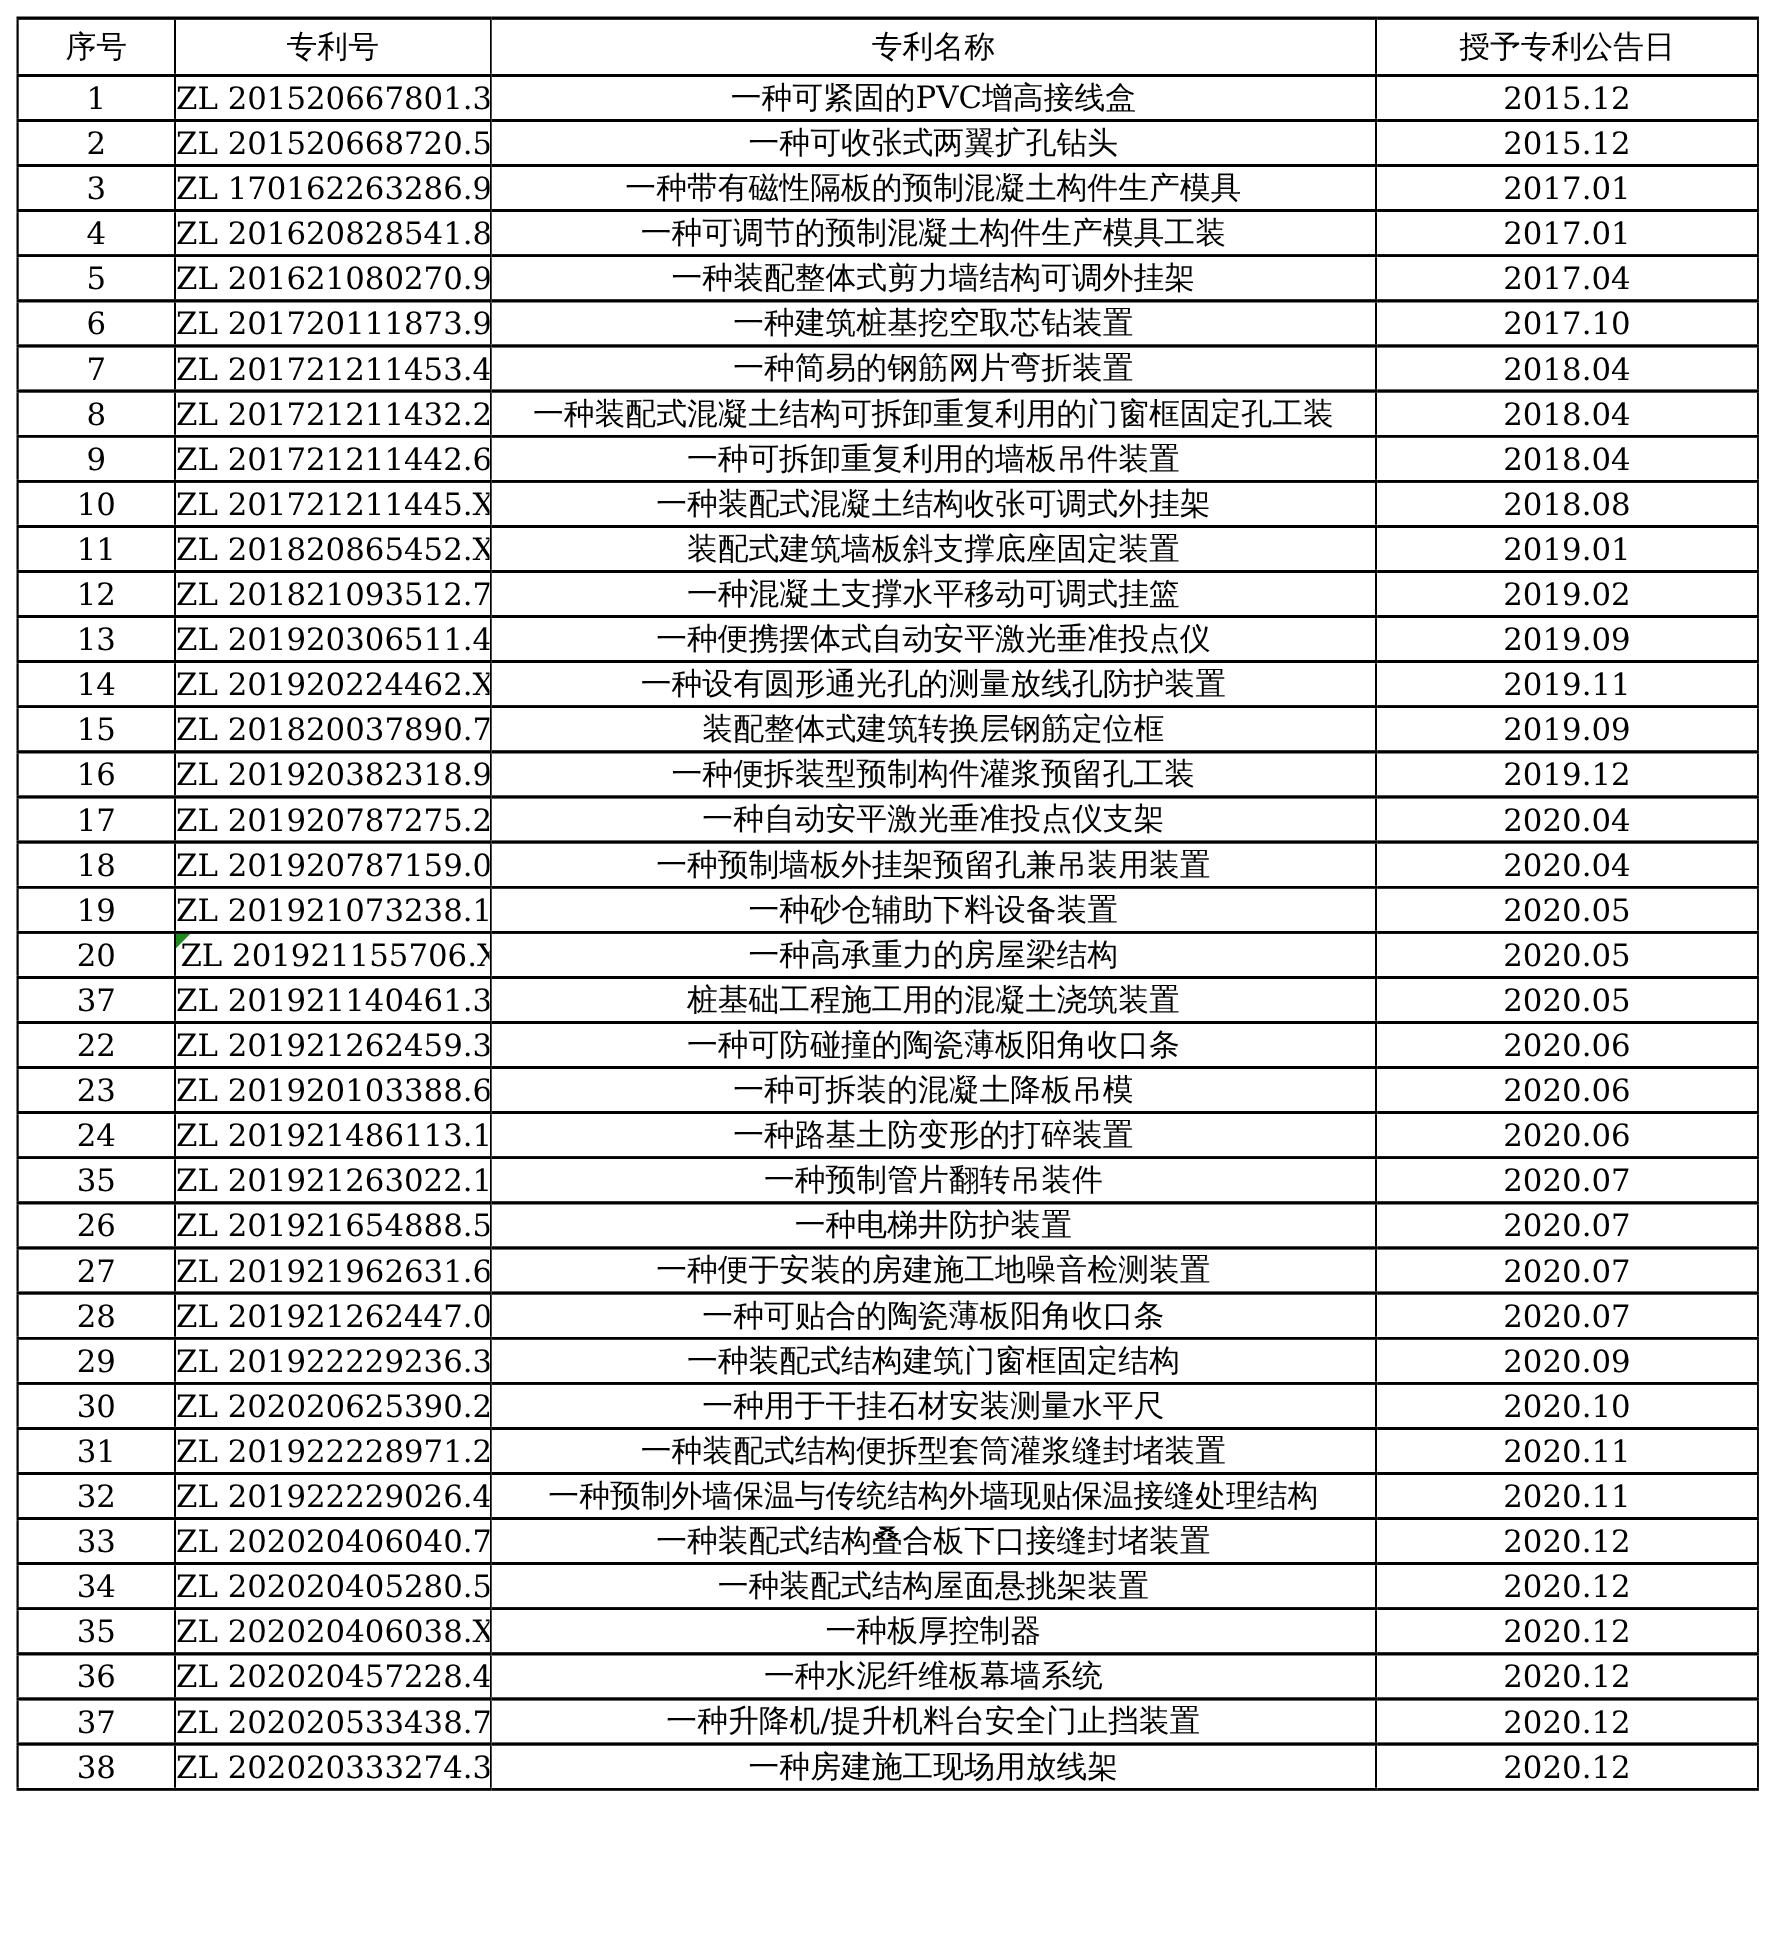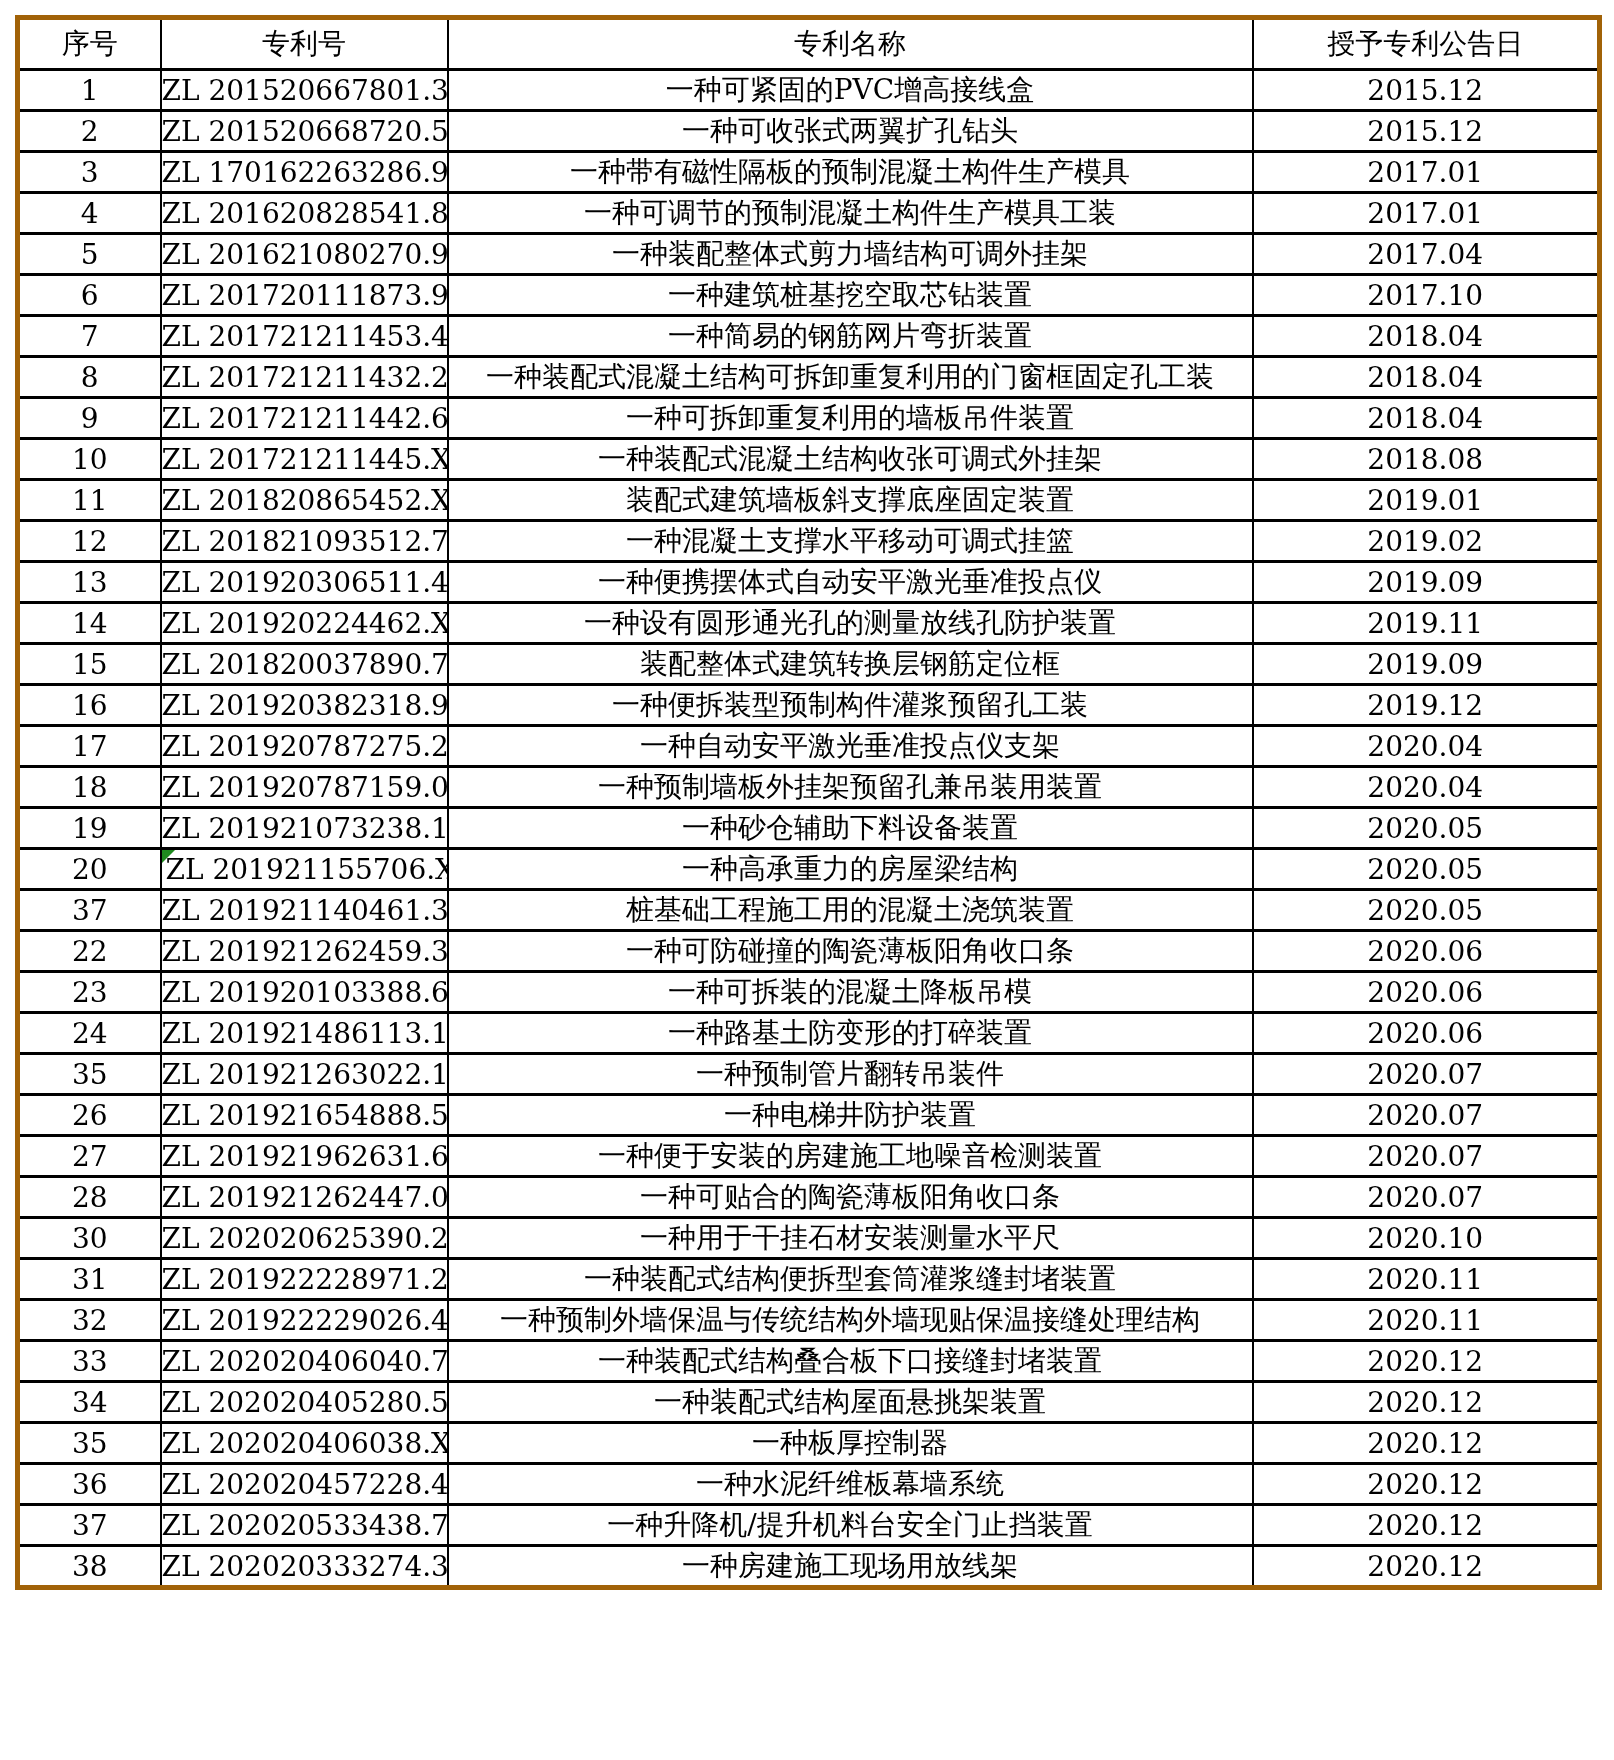--- a/index.html
+++ b/index.html
@@ -19,21 +19,21 @@
     inset: 0;
     background: #ffffff;
   }
   table.patent-table {
     position: absolute;
     left: 15px;
     top: 15px;
     width: 1582px;
     border-collapse: collapse;
     table-layout: fixed;
-    border: 5px solid #a16207;
+    border: 2px solid #a16207;
   }
   .patent-table th,
   .patent-table td {
     border: solid #000000;
     border-width: 3px 2px;
     text-align: center;
     vertical-align: middle;
     font-size: 28px;
     font-weight: normal;
     padding: 0;
@@ -245,20 +245,26 @@
     <td><span class="v">一种便于安装的房建施工地噪音检测装置</span></td>
     <td><span class="v">2020.07</span></td>
   </tr>
         <tr>
     <td><span class="v">28</span></td>
     <td><span class="v">ZL 201921262447.0</span></td>
     <td><span class="v">一种可贴合的陶瓷薄板阳角收口条</span></td>
     <td><span class="v">2020.07</span></td>
   </tr>
         <tr>
+    <td><span class="v">29</span></td>
+    <td><span class="v">ZL 201922229236.3</span></td>
+    <td><span class="v">一种装配式结构建筑门窗框固定结构</span></td>
+    <td><span class="v">2020.09</span></td>
+  </tr>
+        <tr>
     <td><span class="v">30</span></td>
     <td><span class="v">ZL 202020625390.2</span></td>
     <td><span class="v">一种用于干挂石材安装测量水平尺</span></td>
     <td><span class="v">2020.10</span></td>
   </tr>
         <tr>
     <td><span class="v">31</span></td>
     <td><span class="v">ZL 201922228971.2</span></td>
     <td><span class="v">一种装配式结构便拆型套筒灌浆缝封堵装置</span></td>
     <td><span class="v">2020.11</span></td>

